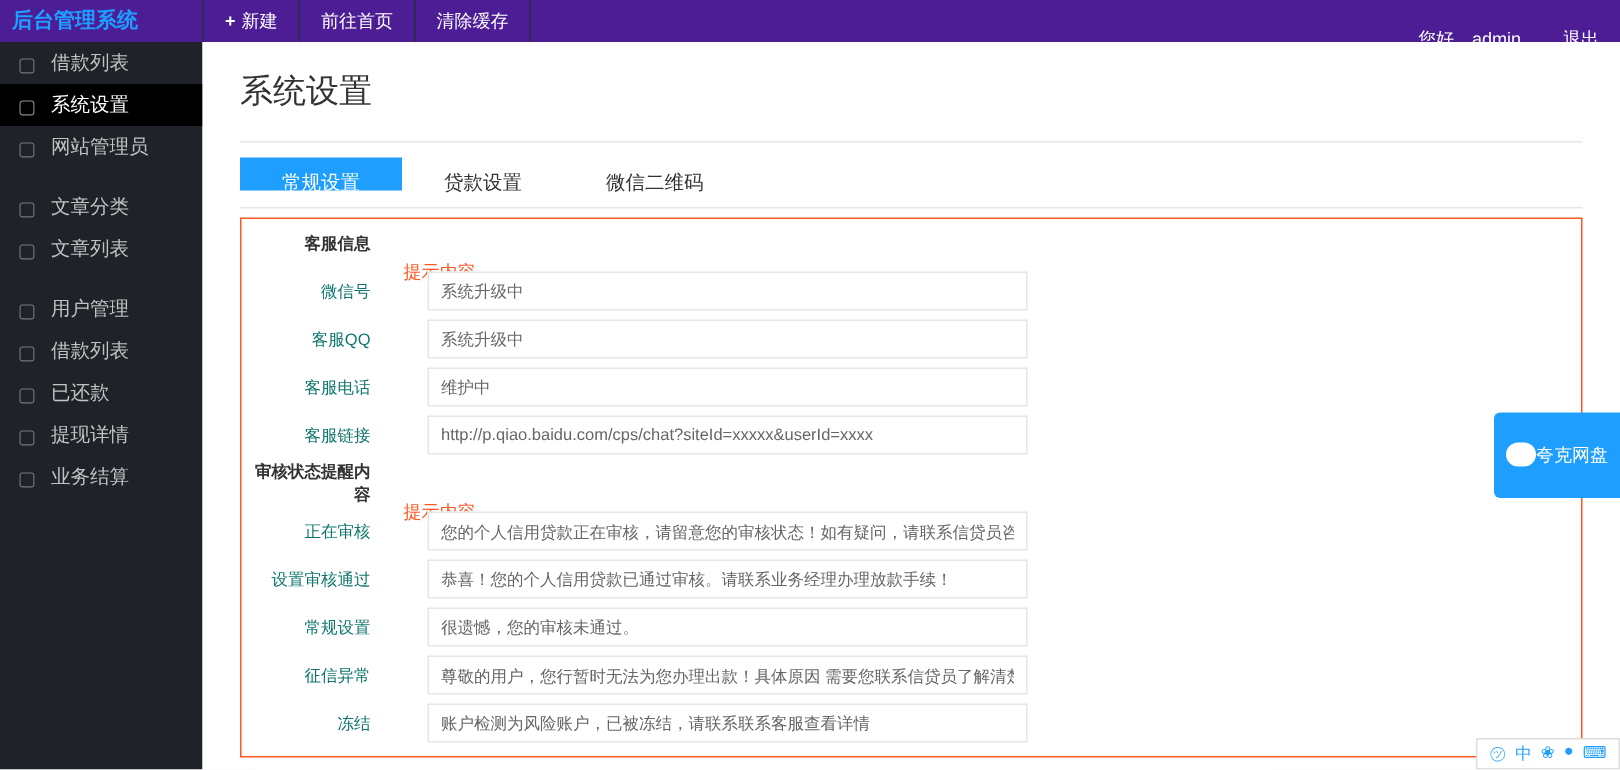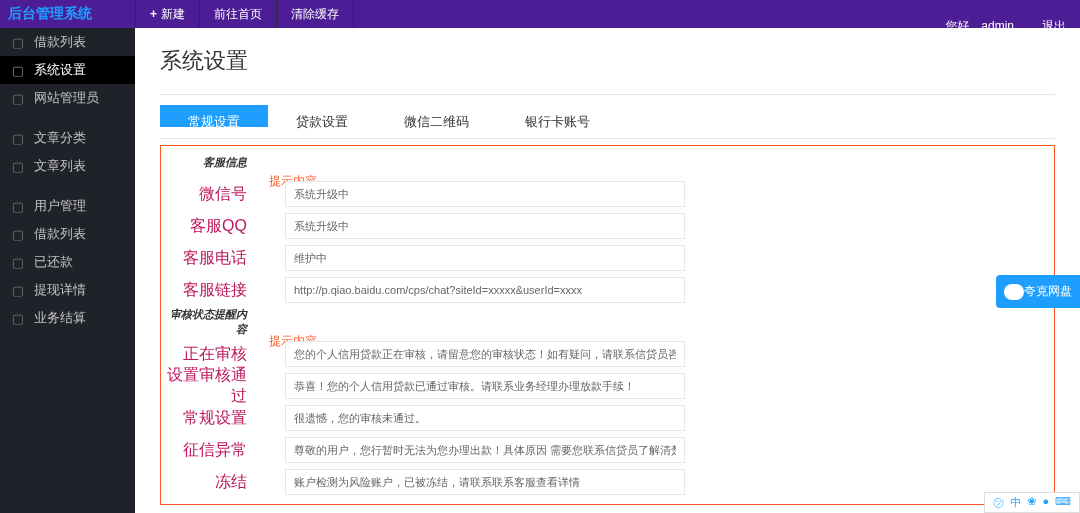--- a/index.html
+++ b/index.html
@@ -25,27 +25,27 @@
     .page-title { font-size: 22px; color: #333; margin-bottom: 18px; font-weight: normal; }
     .divider { height: 1px; background: #e6e6e6; margin-bottom: 0; }
     
     .tabs { display: flex; height: 34px; border-bottom: 1px solid #e6e6e6; margin-top: 10px; }
     .tab { padding: 0 28px; height: 22px; line-height: 34px; font-size: 13px; color: #333; cursor: pointer; }
     .tab.active { background: #1E9FFF; color: #fff; }
     
     .form-area { border: 1px solid #FF5722; margin-top: 6px; height: 360px; overflow: hidden; }
     .form-row { display: flex; align-items: center; height: 32px; padding: 2px 0; }
     .form-lbl { width: 100px; text-align: right; padding-right: 14px; font-size: 12px; }
-    .form-lbl.green { color: #be185d; font-size: 16px; }
-    .form-lbl.bold { color: #333; font-weight: bold; font-size: 11px; font-style: italic; }
+    .form-lbl.green { color: #0f766e; font-size: 11px; }
+    .form-lbl.bold { color: #333; font-weight: bold; font-size: 11px; }
     .form-hint { color: #FF5722; font-size: 12px; padding-left: 8px; margin-top: 39px; }
     .form-input { border: 1px solid #e6e6e6; height: 26px; width: 400px; padding: 0 8px; font-size: 11px; color: #666; margin-left: 24px; }
     .form-input::placeholder { color: #999; }
     
-    .float-badge { position: absolute; right: 0; top: 275px; background: #1E9FFF; color: #fff; padding: 8px 8px; border-radius: 4px 0 0 4px; font-size: 12px; display: flex; align-items: center; gap: 0; }
+    .float-badge { position: absolute; right: 0; top: 275px; background: #1E9FFF; color: #fff; padding: 20px 8px; border-radius: 4px 0 0 4px; font-size: 12px; display: flex; align-items: flex-start; gap: 0; }
     .cloud-icon { width: 20px; height: 16px; background: #fff; border-radius: 8px; display: inline-block; }
     .ime-bar { position: absolute; bottom: 0; right: 0; background: #fff; border: 1px solid #ddd; padding: 2px 8px; font-size: 11px; color: #1E9FFF; display: flex; gap: 6px; }
   </style>
 </head>
 <body>
 
 <div class="topbar">
   <div class="logo">后台管理系统</div>
   <div class="top-actions">
     <div class="top-btn">
@@ -107,21 +107,20 @@
       </div>
     </div>
 
   <div class="main">
     <h1 class="page-title">系统设置</h1>
     <div class="divider"></div>
     <div class="tabs" id="tabs">
         <div class="tab active">常规设置</div>
         <div class="tab">贷款设置</div>
         <div class="tab">微信二维码</div>
-        <div class="tab">银行卡账号</div>
       </div>
 
     <div class="form-area">
       <div class="form-row">
         <div class="form-lbl bold">客服信息</div>
         <div class="form-hint">提示内容</div>
       </div>
       <div id="kefu-fields">
           <div class="form-row">
             <div class="form-lbl green">微信号</div>

